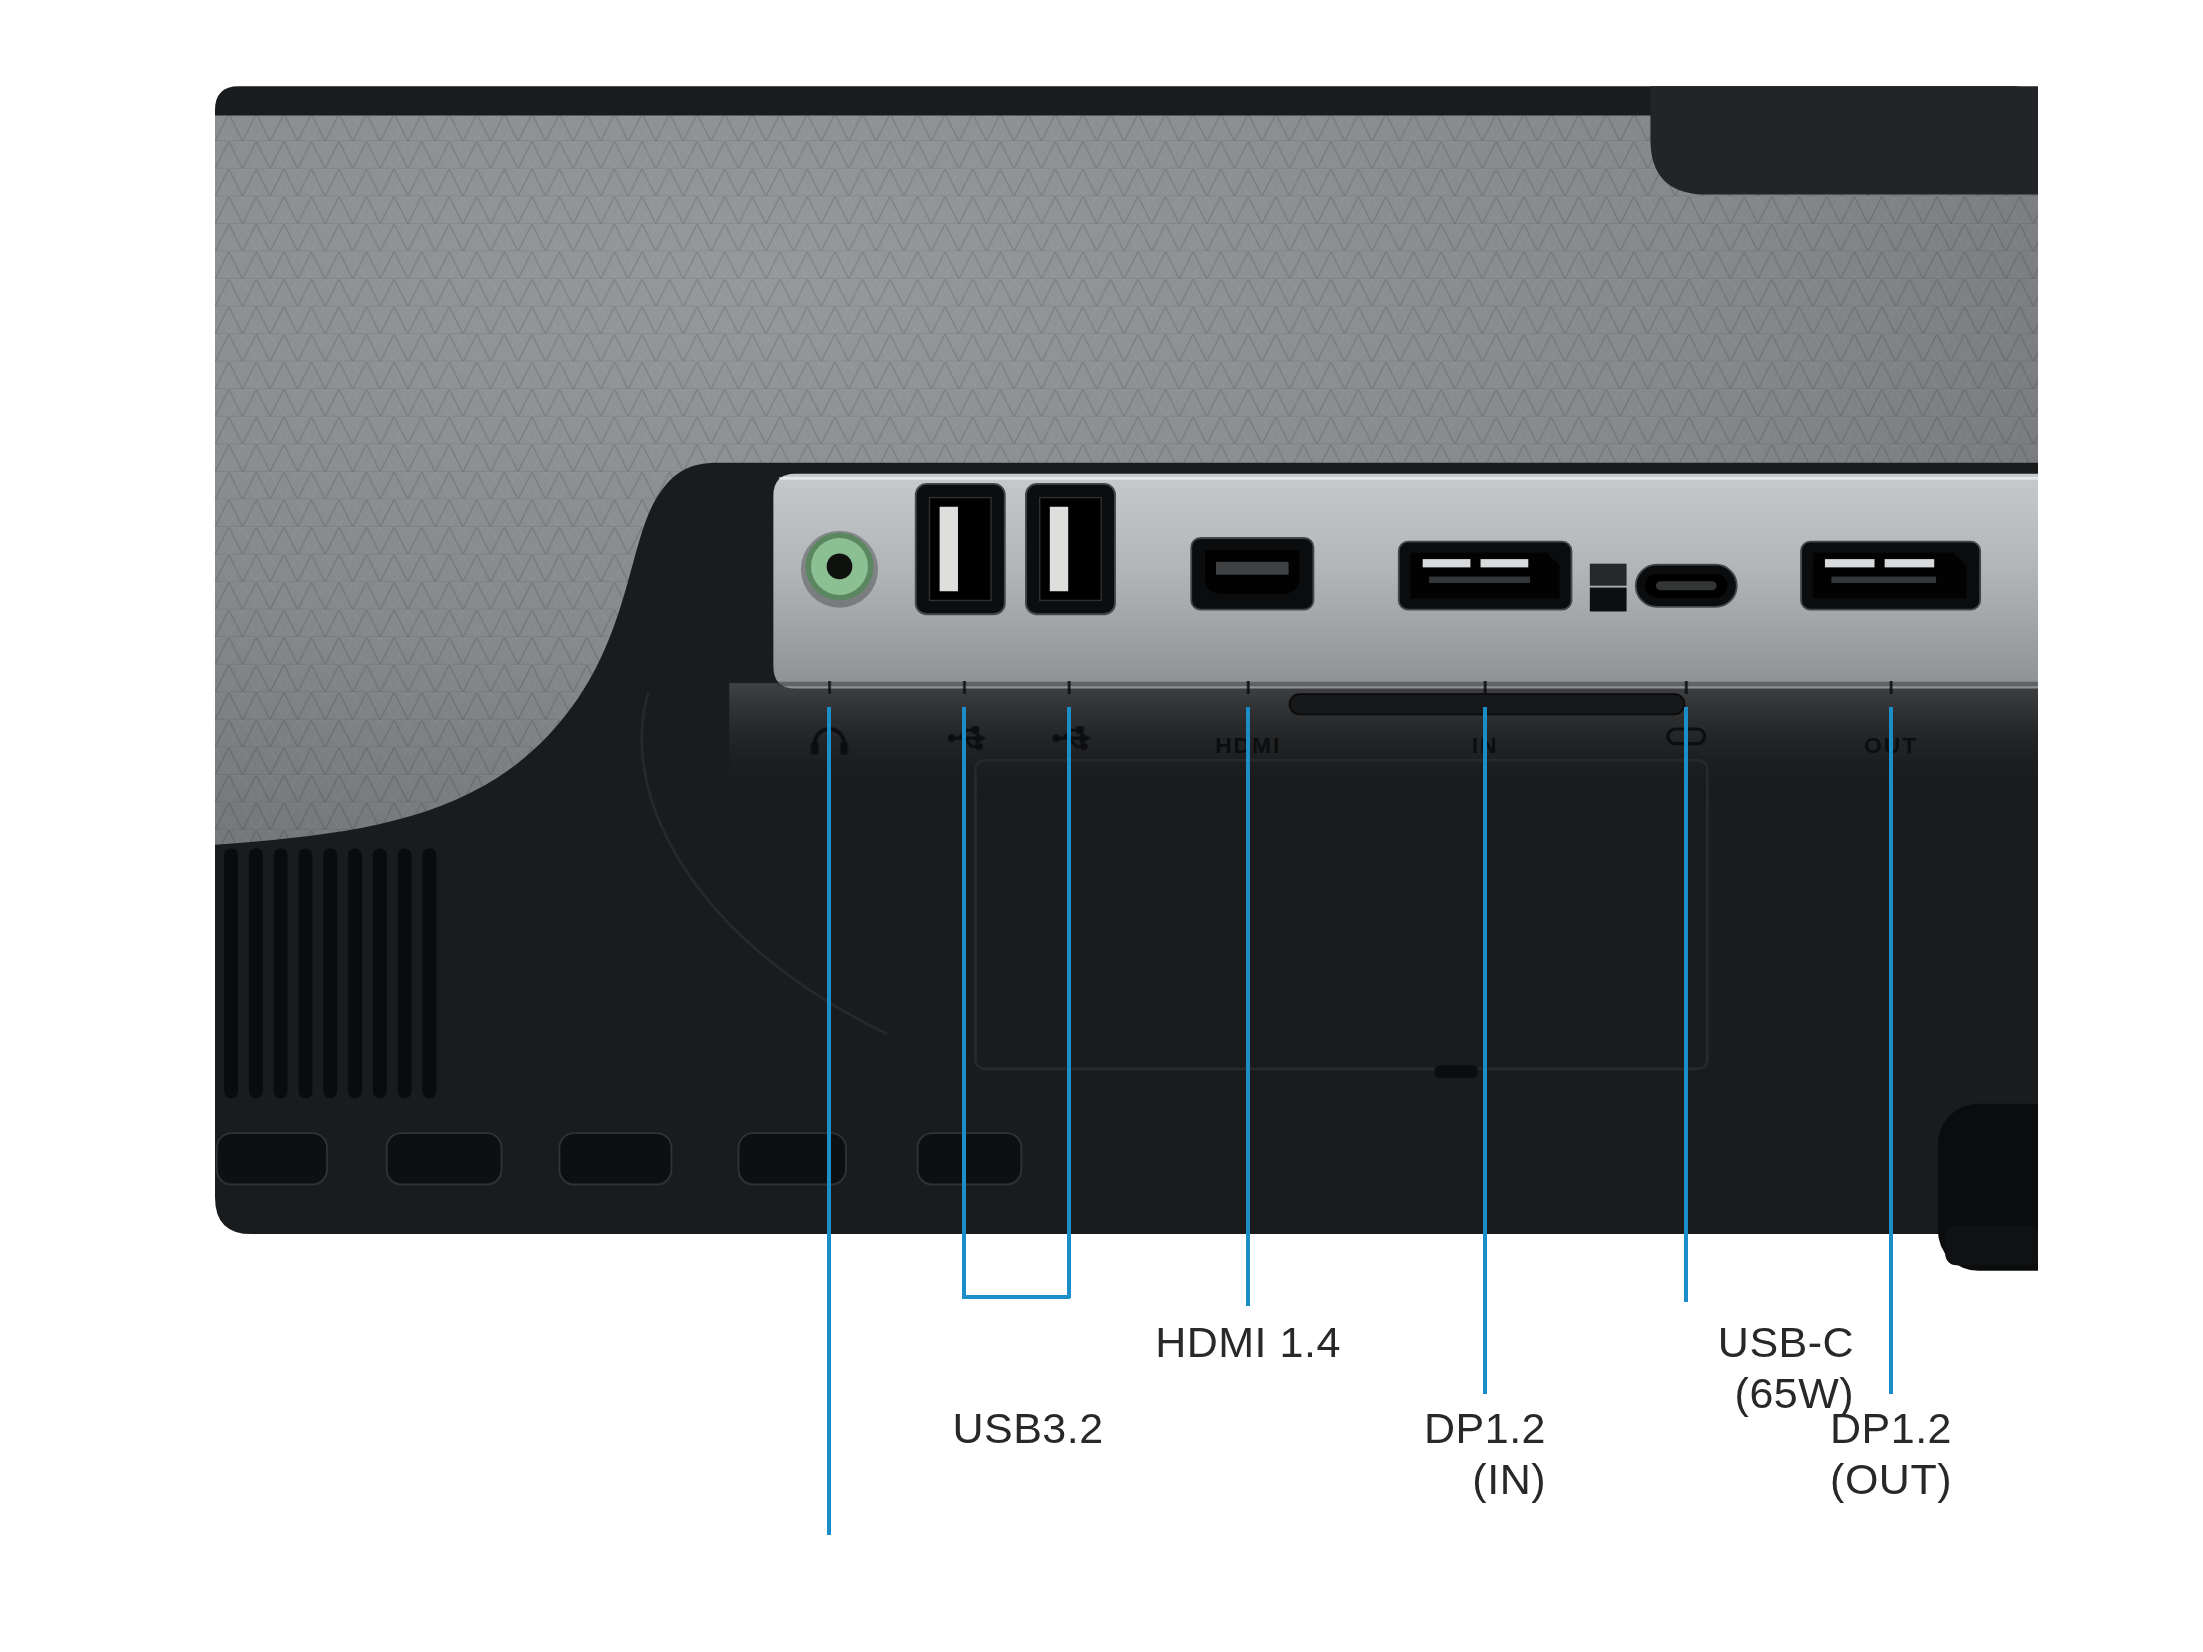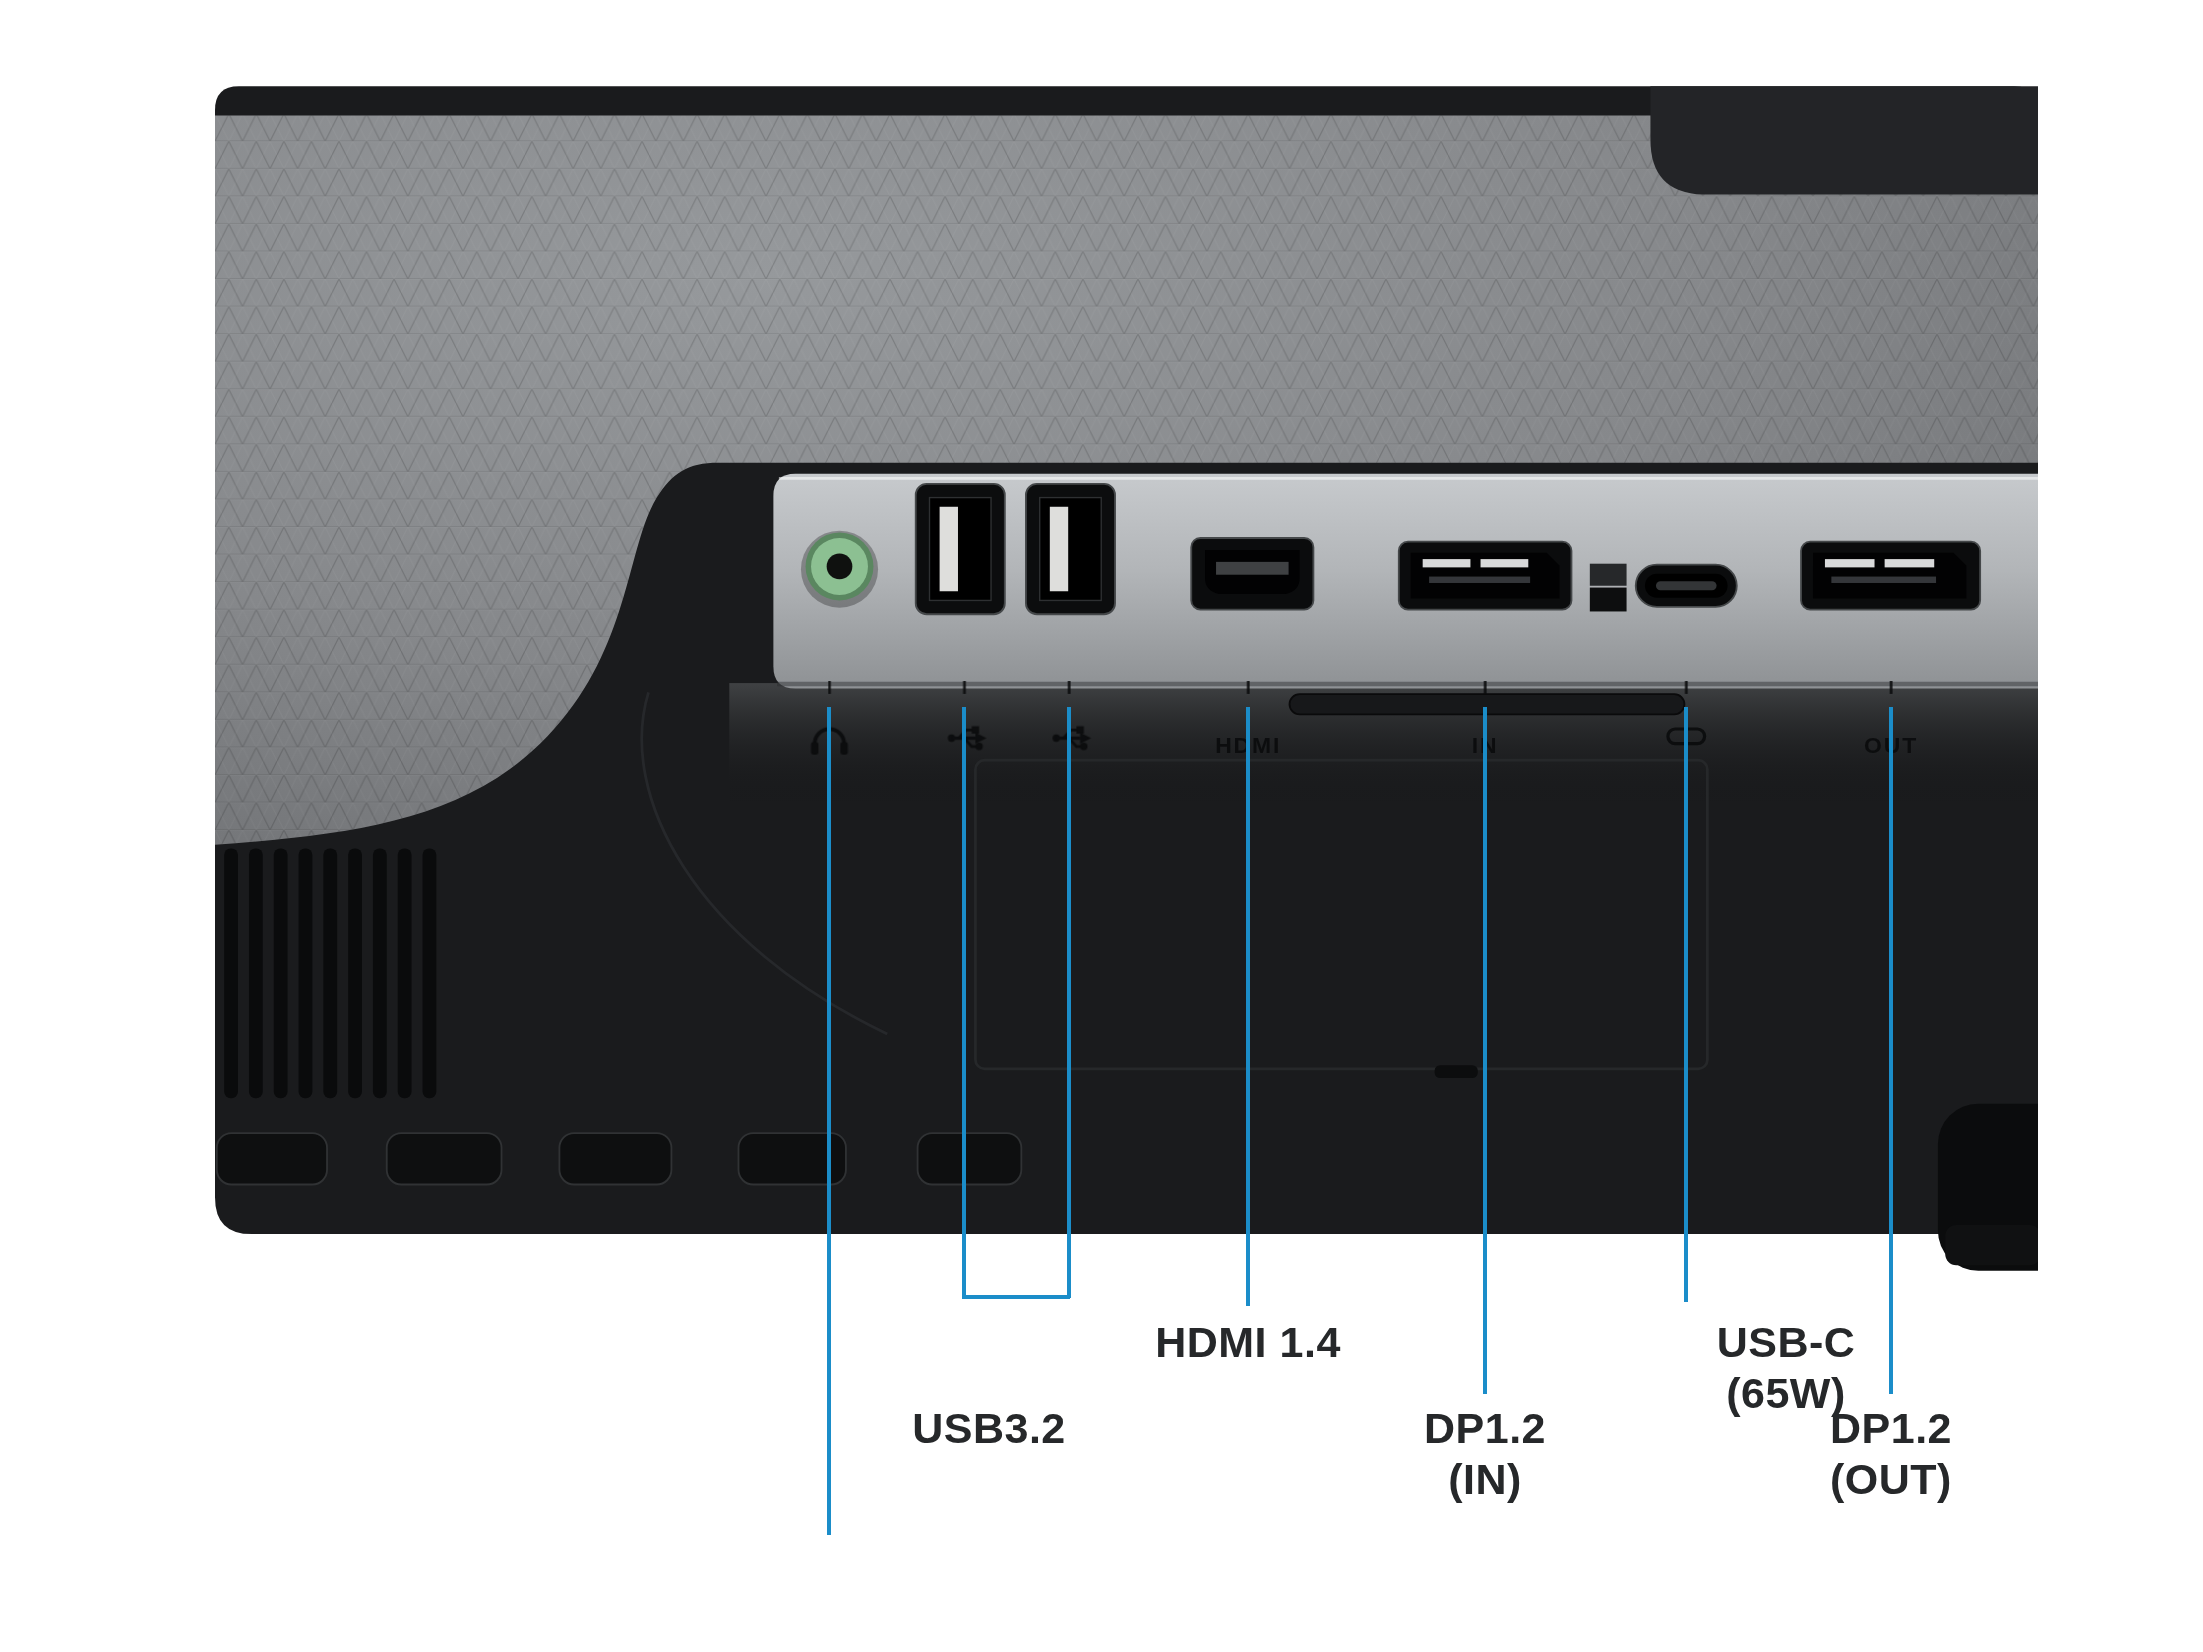--- a/index.html
+++ b/index.html
@@ -11,23 +11,23 @@
     font-family:"Liberation Sans",sans-serif;
   }
   .photo-svg{position:absolute;left:215px;top:86px;}
   .lead{
     position:absolute;
     background:#1b8dc9;
   }
   .callout{
     position:absolute;
     transform:translateX(-50%);
-    text-align:center;
+    text-align:right;
     font-size:43px;
-    font-weight:700;
+    font-weight:400;
     color:#26282a;
     line-height:1.18;
     white-space:nowrap;
     letter-spacing:0.5px;
   }
 </style>
 </head>
 <body>
 
 <div class="canvas">
@@ -218,21 +218,21 @@
 
   <div class="callout" style="left:1248px;top:1317px;">
     <div>HDMI 1.4</div>
   </div>
 
   <div class="callout" style="left:1786px;top:1317px;">
     <div>USB-C</div>
     <div>(65W)</div>
   </div>
 
-  <div class="callout" style="left:989px;top:1403px;">
+  <div class="callout" style="left:1028px;top:1403px;">
     <div>USB3.2</div>
   </div>
 
   <div class="callout" style="left:1485px;top:1403px;">
     <div>DP1.2</div>
     <div>(IN)</div>
   </div>
 
   <div class="callout" style="left:1891px;top:1403px;">
     <div>DP1.2</div>

